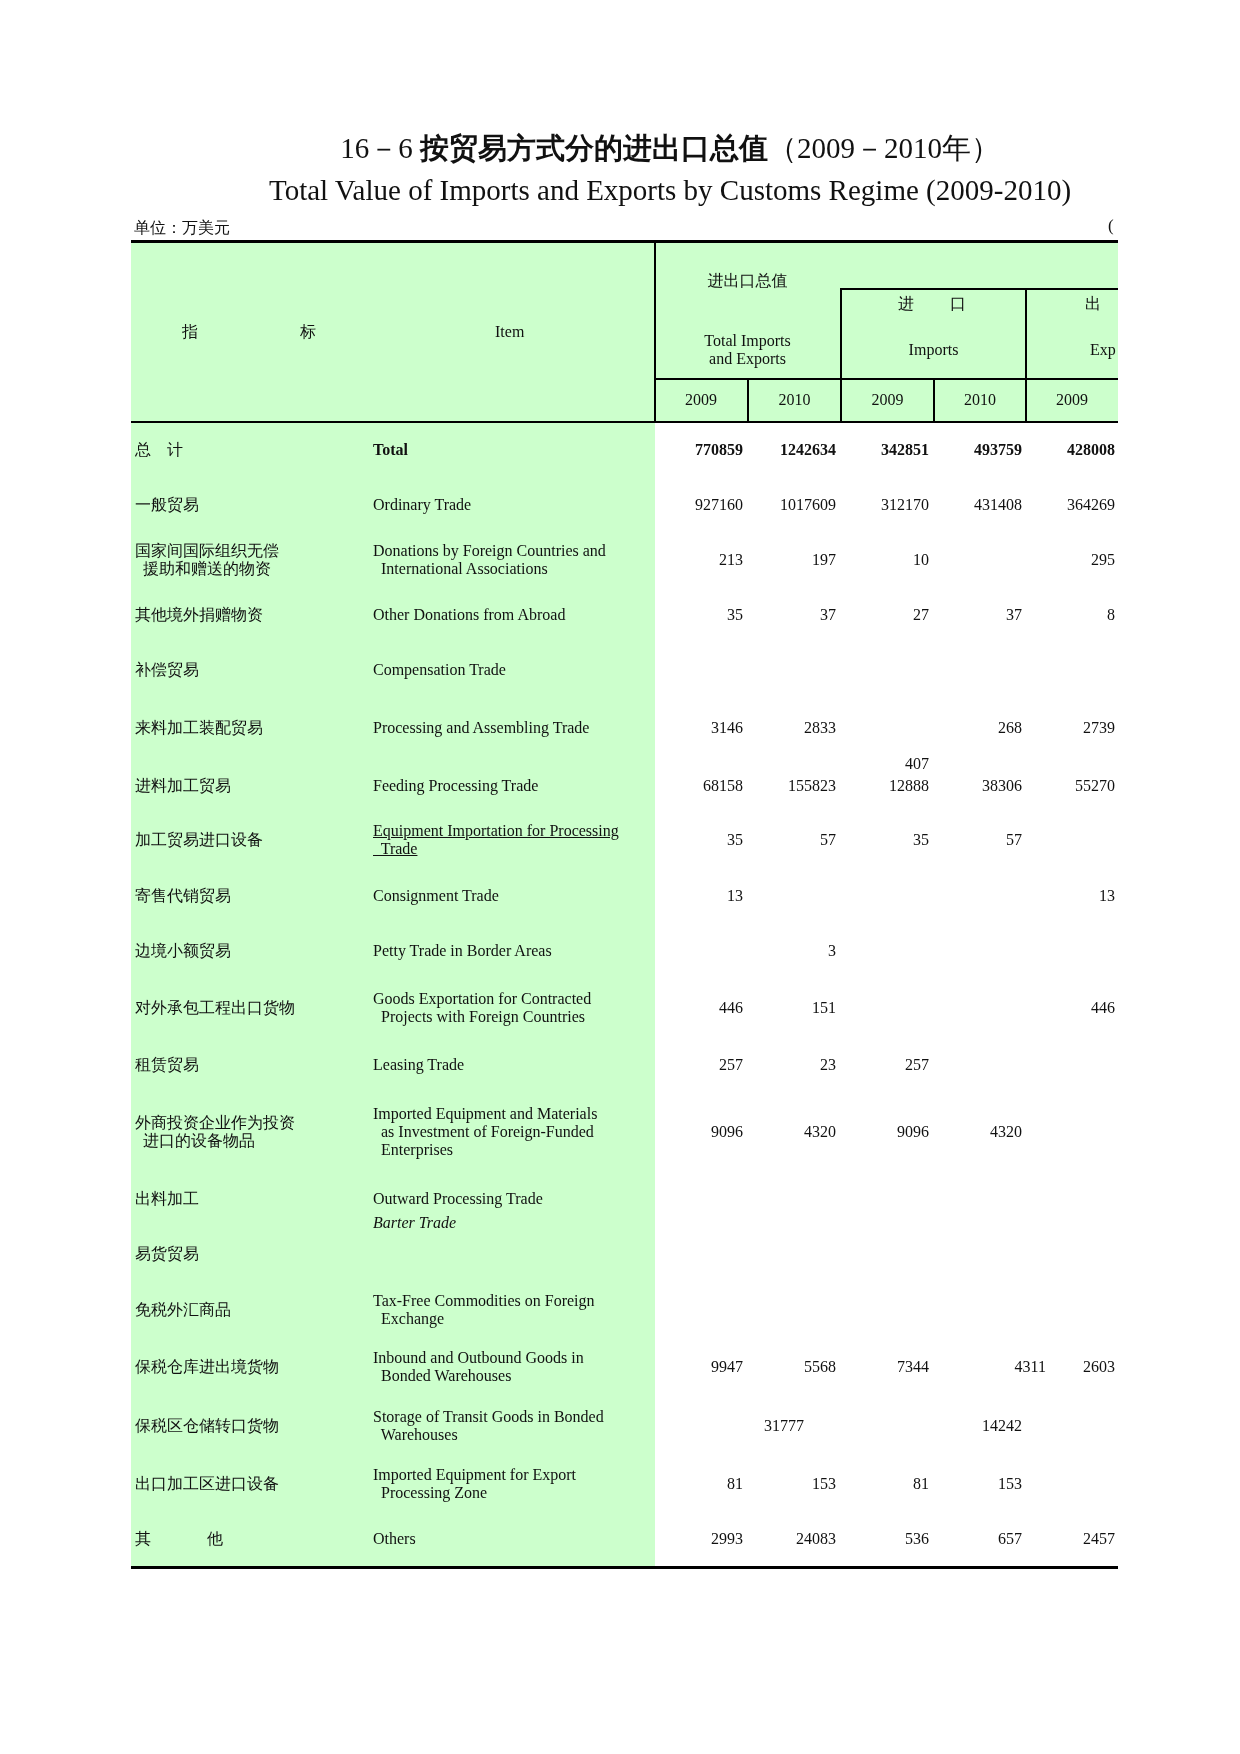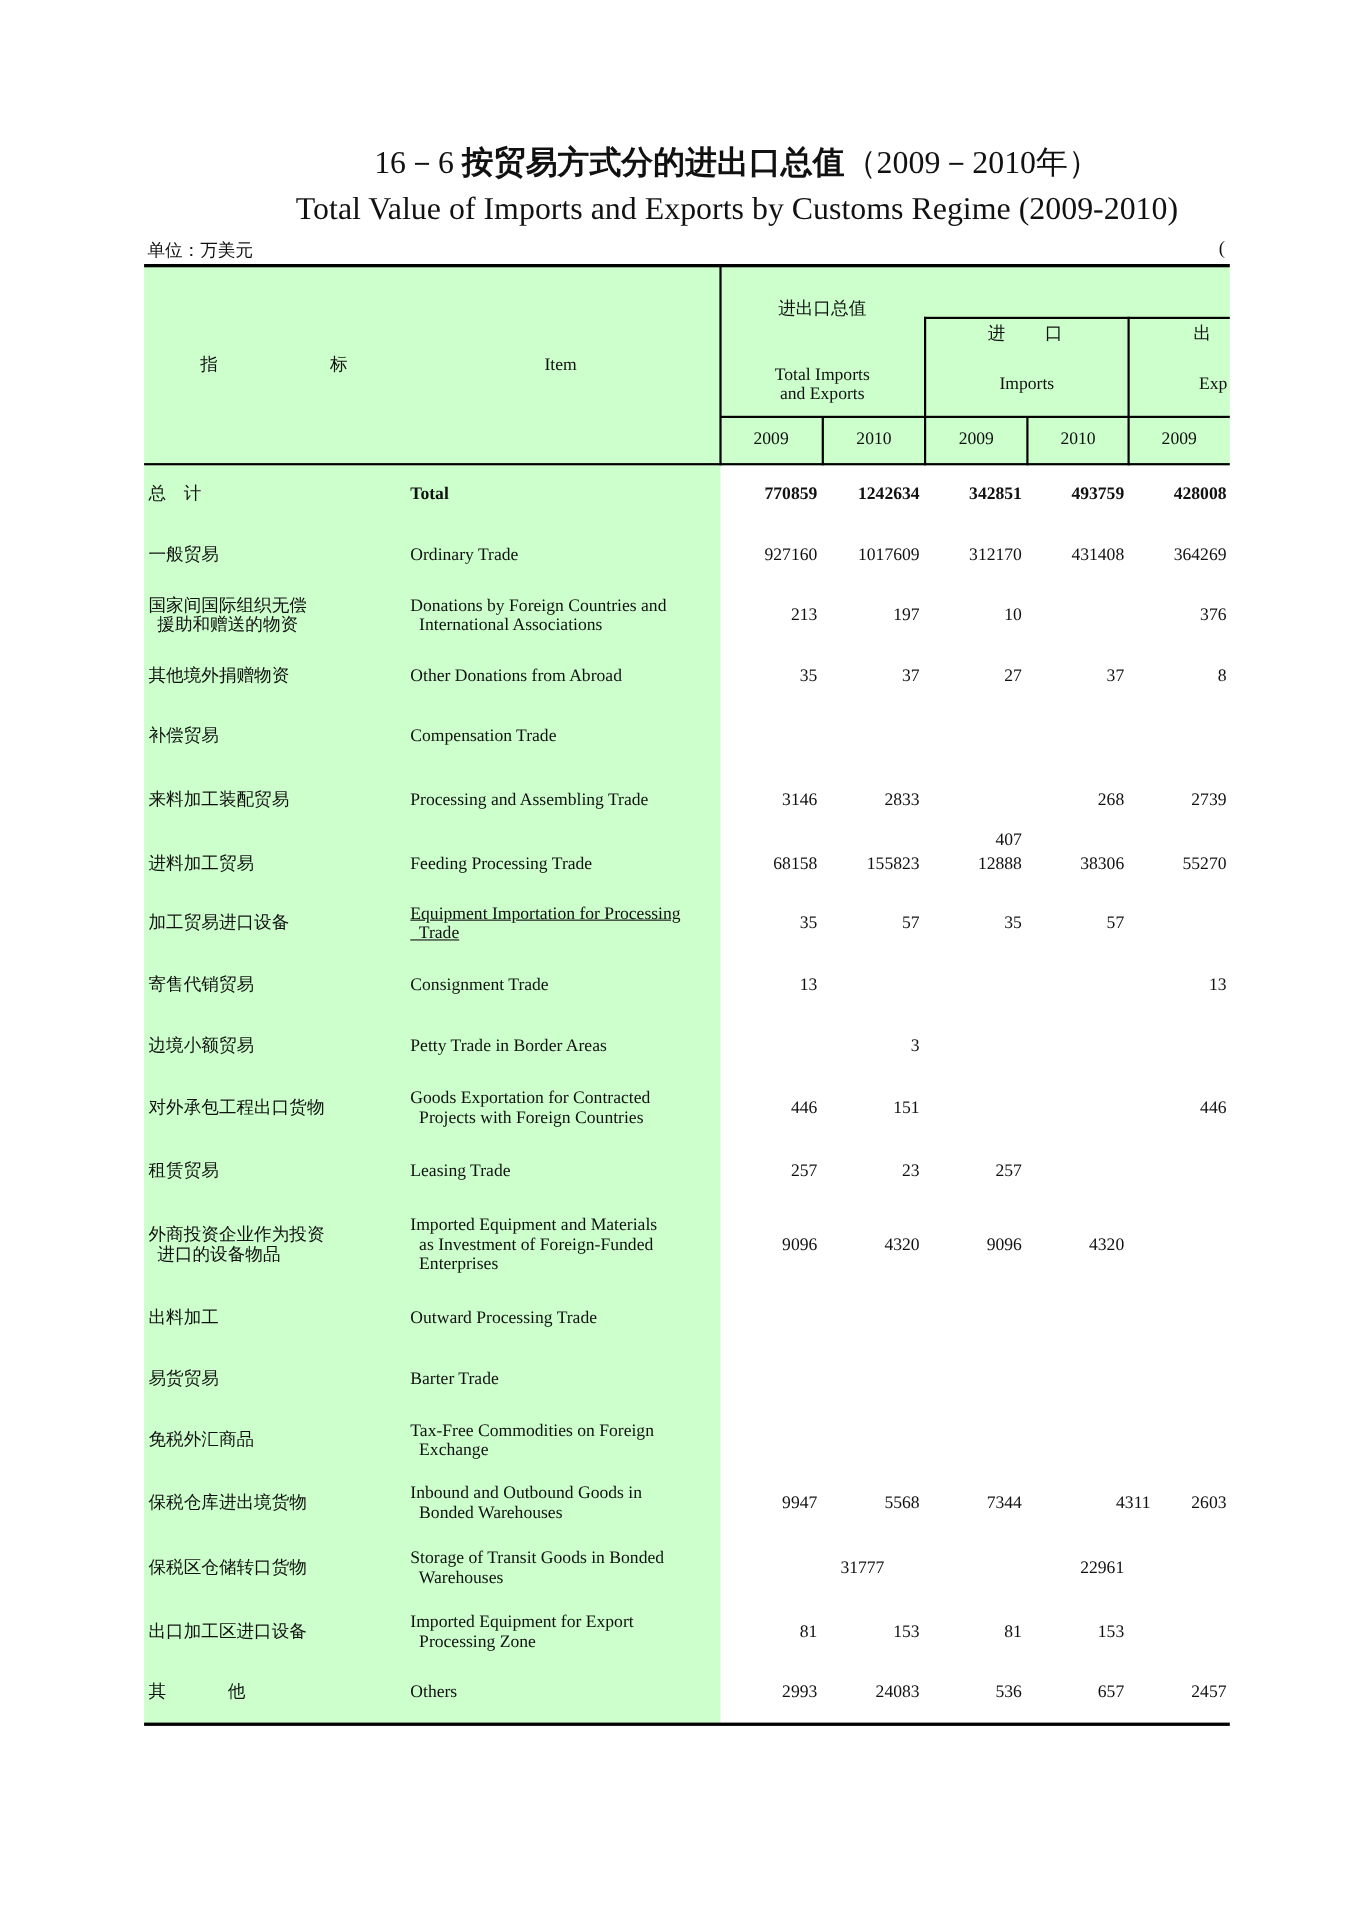--- a/index.html
+++ b/index.html
@@ -83,21 +83,21 @@
     <div class="cell num" style="left: 932px; top: 496px;">431408</div>
     <div class="cell num" style="left: 1025px; top: 496px;">364269</div>
     <div class="cell wrap2" style="left: 135px; top: 542px;">国家间国际组织无偿
   援助和赠送的物资</div>
     <div class="cell wrap2" style="left: 373px; top: 542px;">Donations by Foreign Countries and
   International Associations</div>
     <div class="cell num" style="left: 653px; top: 551px;">213</div>
     <div class="cell num" style="left: 746px; top: 551px;">197</div>
     <div class="cell num" style="left: 839px; top: 551px;">10</div>
     <div class="cell num" style="left: 932px; top: 551px;"></div>
-    <div class="cell num" style="left: 1025px; top: 551px;">376</div>
+    <div class="cell num" style="left: 1025px; top: 551px;">295</div>
     <div class="cell wrap2" style="left: 135px; top: 606px;">其他境外捐赠物资</div>
     <div class="cell wrap2" style="left: 373px; top: 606px;">Other Donations from Abroad</div>
     <div class="cell num" style="left: 653px; top: 606px;">35</div>
     <div class="cell num" style="left: 746px; top: 606px;">37</div>
     <div class="cell num" style="left: 839px; top: 606px;">27</div>
     <div class="cell num" style="left: 932px; top: 606px;">37</div>
     <div class="cell num" style="left: 1025px; top: 606px;">8</div>
     <div class="cell wrap2" style="left: 135px; top: 661px;">补偿贸易</div>
     <div class="cell wrap2" style="left: 373px; top: 661px;">Compensation Trade</div>
     <div class="cell num" style="left: 653px; top: 661px;"></div>
@@ -167,21 +167,21 @@
     <div class="cell num" style="left: 932px; top: 1123px;">4320</div>
     <div class="cell num" style="left: 1025px; top: 1123px;"></div>
     <div class="cell wrap2" style="left: 135px; top: 1190px;">出料加工</div>
     <div class="cell wrap2" style="left: 373px; top: 1190px;">Outward Processing Trade</div>
     <div class="cell num" style="left: 653px; top: 1190px;"></div>
     <div class="cell num" style="left: 746px; top: 1190px;"></div>
     <div class="cell num" style="left: 839px; top: 1190px;"></div>
     <div class="cell num" style="left: 932px; top: 1190px;"></div>
     <div class="cell num" style="left: 1025px; top: 1190px;"></div>
     <div class="cell wrap2" style="left: 135px; top: 1245px;">易货贸易</div>
-    <div class="cell wrap2" style="left: 373px; top: 1245px;">Barter Trade</div>
+    <div class="cell wrap2" style="left: 373px; top: 1214px; font-style: italic;">Barter Trade</div>
     <div class="cell num" style="left: 653px; top: 1245px;"></div>
     <div class="cell num" style="left: 746px; top: 1245px;"></div>
     <div class="cell num" style="left: 839px; top: 1245px;"></div>
     <div class="cell num" style="left: 932px; top: 1245px;"></div>
     <div class="cell num" style="left: 1025px; top: 1245px;"></div>
     <div class="cell wrap2" style="left: 135px; top: 1301px;">免税外汇商品</div>
     <div class="cell wrap2" style="left: 373px; top: 1292px;">Tax-Free Commodities on Foreign
   Exchange</div>
     <div class="cell num" style="left: 653px; top: 1301px;"></div>
     <div class="cell num" style="left: 746px; top: 1301px;"></div>
@@ -195,21 +195,21 @@
     <div class="cell num" style="left: 746px; top: 1358px;">5568</div>
     <div class="cell num" style="left: 839px; top: 1358px;">7344</div>
     <div class="cell num" style="left: 956px; top: 1358px;">4311</div>
     <div class="cell num" style="left: 1025px; top: 1358px;">2603</div>
     <div class="cell wrap2" style="left: 135px; top: 1417px;">保税区仓储转口货物</div>
     <div class="cell wrap2" style="left: 373px; top: 1408px;">Storage of Transit Goods in Bonded
   Warehouses</div>
     <div class="cell num" style="left: 653px; top: 1417px;"></div>
     <div class="cell num" style="left: 714px; top: 1417px;">31777</div>
     <div class="cell num" style="left: 839px; top: 1417px;"></div>
-    <div class="cell num" style="left: 932px; top: 1417px;">22961</div>
+    <div class="cell num" style="left: 932px; top: 1417px;">14242</div>
     <div class="cell num" style="left: 1025px; top: 1417px;"></div>
     <div class="cell wrap2" style="left: 135px; top: 1475px;">出口加工区进口设备</div>
     <div class="cell wrap2" style="left: 373px; top: 1466px;">Imported Equipment for Export
   Processing Zone</div>
     <div class="cell num" style="left: 653px; top: 1475px;">81</div>
     <div class="cell num" style="left: 746px; top: 1475px;">153</div>
     <div class="cell num" style="left: 839px; top: 1475px;">81</div>
     <div class="cell num" style="left: 932px; top: 1475px;">153</div>
     <div class="cell num" style="left: 1025px; top: 1475px;"></div>
     <div class="cell wrap2" style="left: 135px; top: 1530px;">其              他</div>

